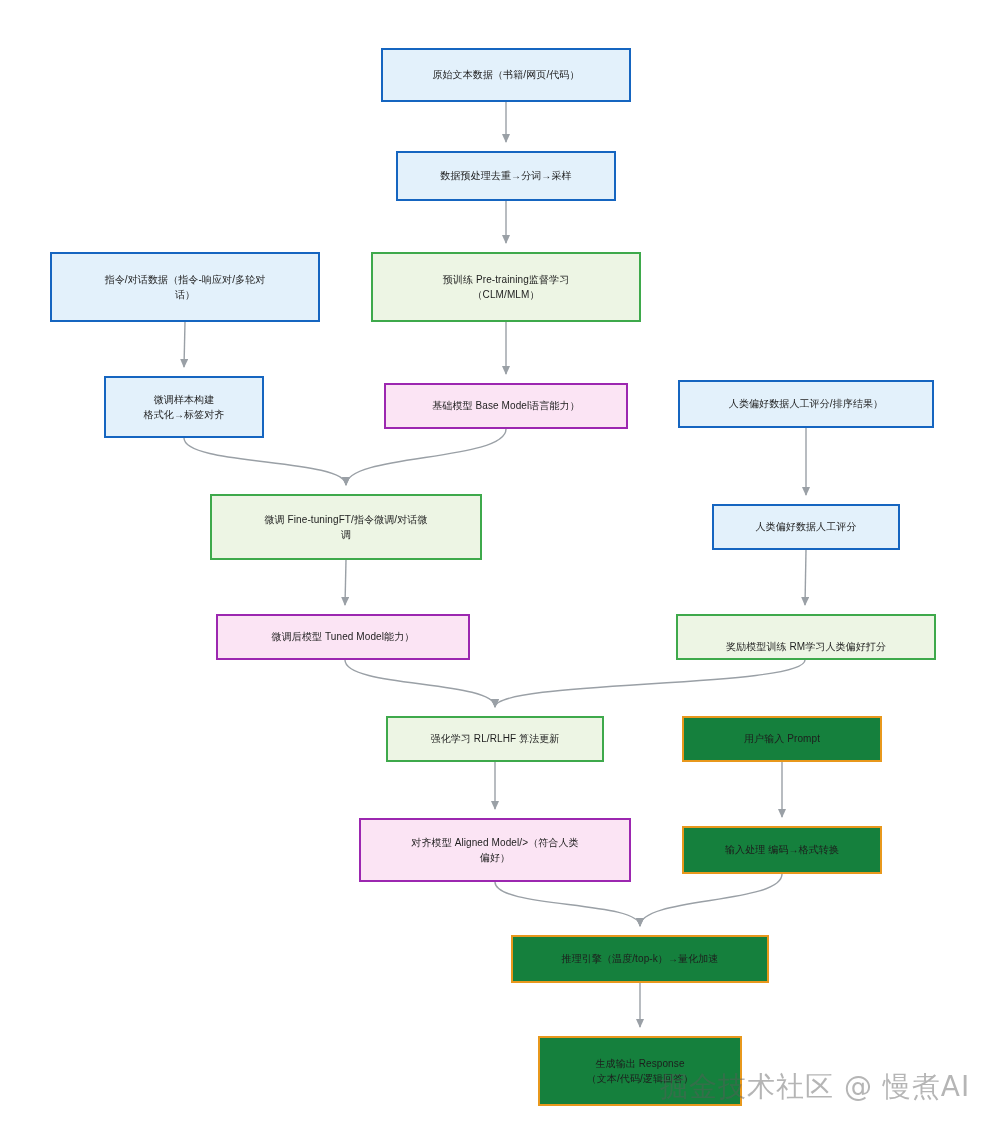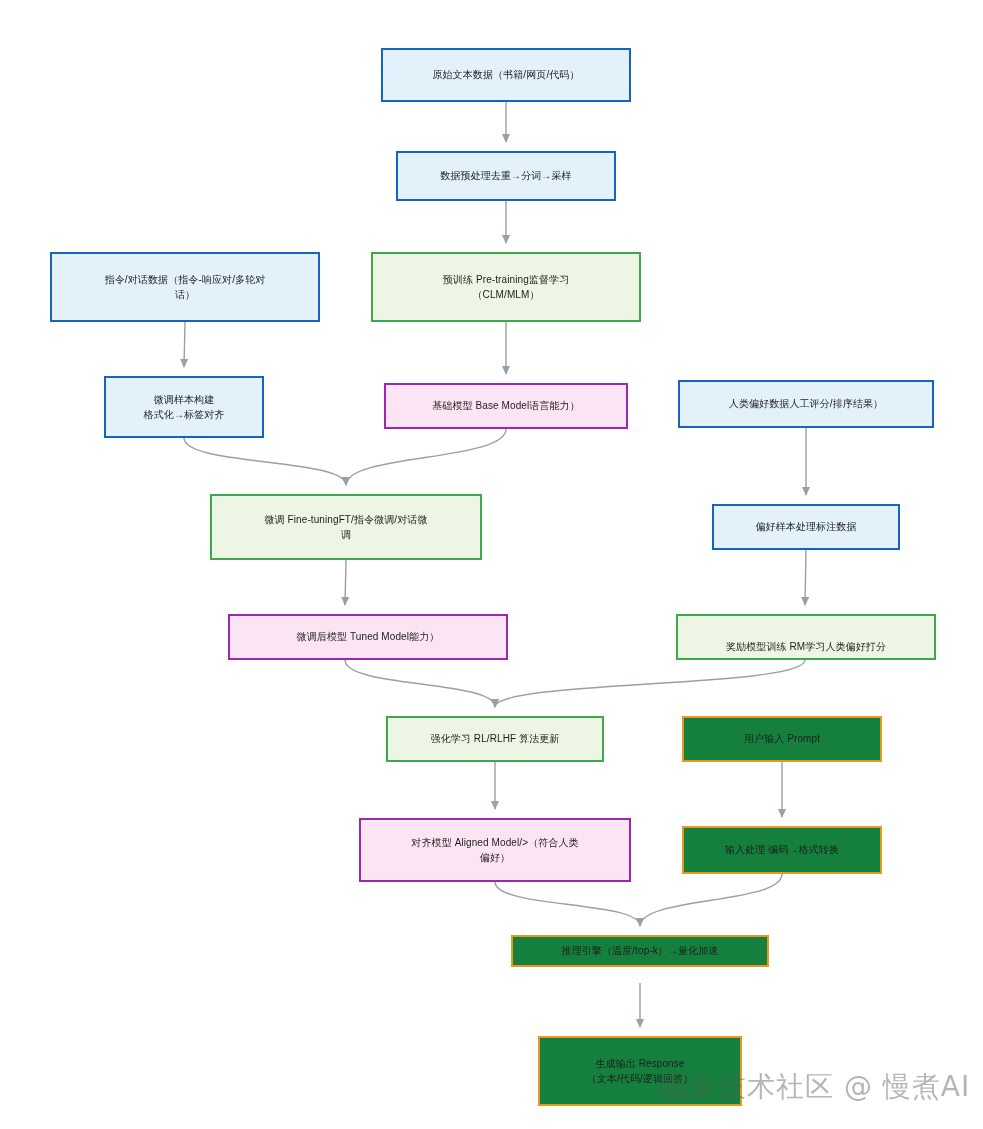--- a/index.html
+++ b/index.html
@@ -95,26 +95,26 @@
       <div class="node n-blue" style="left: 50px; top: 252px; width: 270px; height: 70px;"><span>指令/对话数据（指令-响应对/多轮对
 话）</span></div>
       <div class="node n-green" style="left: 371px; top: 252px; width: 270px; height: 70px;"><span>预训练 Pre-training监督学习
 （CLM/MLM）</span></div>
       <div class="node n-blue" style="left: 678px; top: 380px; width: 256px; height: 48px;"><span>人类偏好数据人工评分/排序结果）</span></div>
       <div class="node n-blue" style="left: 104px; top: 376px; width: 160px; height: 62px;"><span>微调样本构建
 格式化→标签对齐</span></div>
       <div class="node n-purple" style="left: 384px; top: 383px; width: 244px; height: 46px;"><span>基础模型 Base Model语言能力）</span></div>
       <div class="node n-green" style="left: 210px; top: 494px; width: 272px; height: 66px;"><span>微调 Fine-tuningFT/指令微调/对话微
 调</span></div>
-      <div class="node n-blue" style="left: 712px; top: 504px; width: 188px; height: 46px;"><span>偏好样本处理标注数据</span></div>
-      <div class="node n-purple" style="left: 228px; top: 614px; width: 280px; height: 46px;"><span>微调后模型 Tuned Model能力）</span></div>
+      <div class="node n-blue" style="left: 712px; top: 504px; width: 188px; height: 46px;"><span>人类偏好数据人工评分</span></div>
+      <div class="node n-purple" style="left: 216px; top: 614px; width: 254px; height: 46px;"><span>微调后模型 Tuned Model能力）</span></div>
       <div class="node n-green" style="left: 676px; top: 614px; width: 260px; height: 46px; align-items: flex-end;"><span>奖励模型训练 RM学习人类偏好打分</span></div>
       <div class="node n-green" style="left: 386px; top: 716px; width: 218px; height: 46px;"><span>强化学习 RL/RLHF 算法更新</span></div>
       <div class="node n-orange" style="left: 682px; top: 716px; width: 200px; height: 46px;"><span>用户输入 Prompt</span></div>
       <div class="node n-purple" style="left: 359px; top: 818px; width: 272px; height: 64px;"><span>对齐模型 Aligned Model/&gt;（符合人类
 偏好）</span></div>
       <div class="node n-orange" style="left: 682px; top: 826px; width: 200px; height: 48px;"><span>输入处理 编码→格式转换</span></div>
-      <div class="node n-orange" style="left: 511px; top: 935px; width: 258px; height: 32px;"><span>推理引擎（温度/top-k）→量化加速</span></div>
+      <div class="node n-orange" style="left: 511px; top: 935px; width: 258px; height: 48px;"><span>推理引擎（温度/top-k）→量化加速</span></div>
       <div class="node n-orange" style="left: 538px; top: 1036px; width: 204px; height: 70px;"><span>生成输出 Response
 （文本/代码/逻辑回答）</span></div>
     </div>
   <div id="watermark">掘金技术社区 @ 慢煮AI</div>
 </div>
 
 </body></html>

